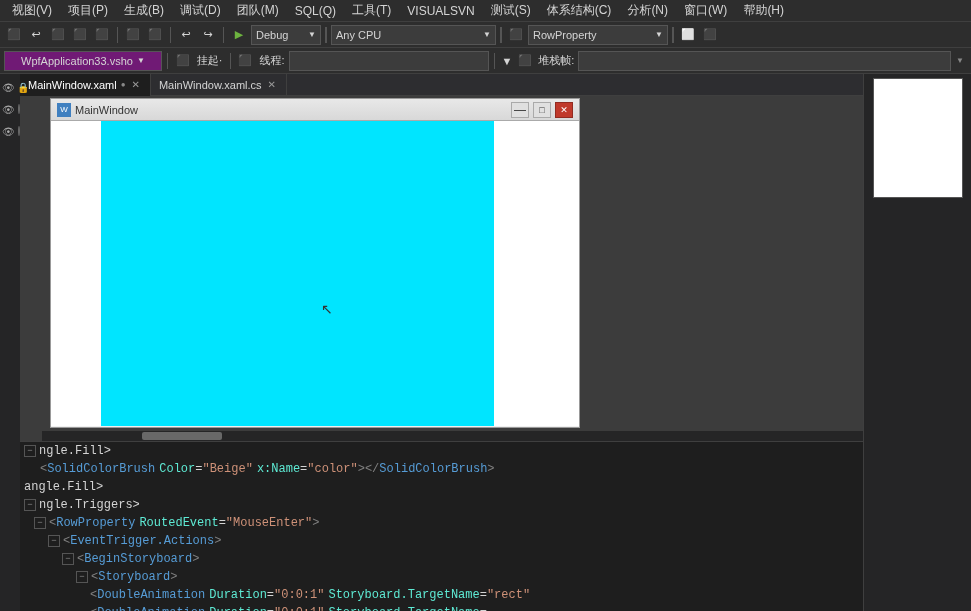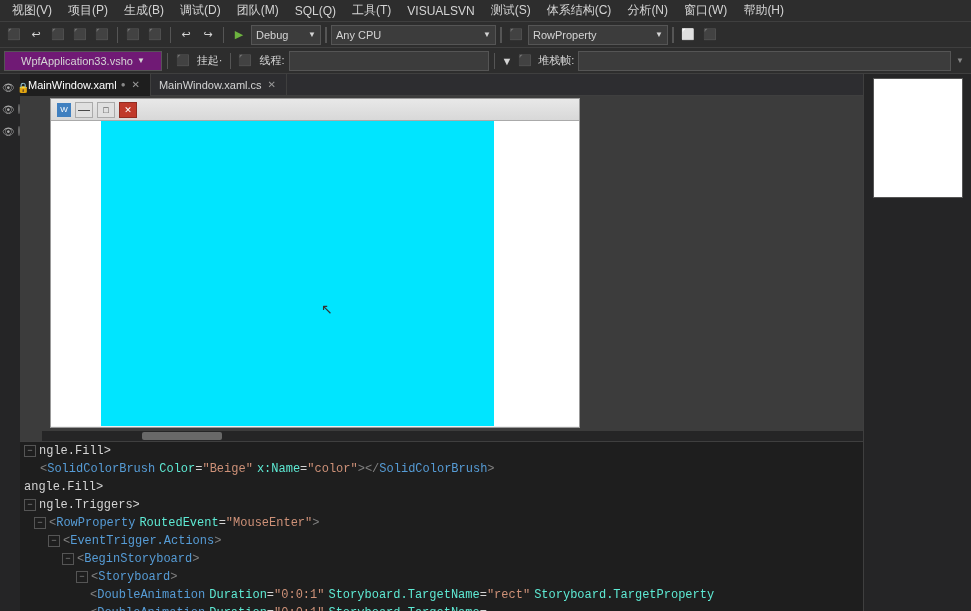--- a/index.html
+++ b/index.html
@@ -409,20 +409,21 @@
     </div>
 
     <div class="design-area">
 
 
       <div class="wpf-window" style="left:30px;top:2px;">
         <div class="wpf-titlebar">
           <div class="wpf-title-icon">
             <span>W</span>
           </div>
+          <span class="wpf-title-text">MainWindow</span>
           <div class="wpf-window-btn" style="font-size:12px;">—</div>
           <div class="wpf-window-btn">□</div>
           <div class="wpf-window-btn close-btn">✕</div>
         </div>
         <div class="wpf-content">
           <div class="wpf-left-white"></div>
           <div class="wpf-cyan">
 
             <div style="position:relative;top:180px;left:220px;">
               <span style="font-size:14px;color:#333;">↖</span>
@@ -506,21 +507,20 @@
           <span class="code-tag">DoubleAnimation</span>
         <span style="margin-left:4px;"></span>
         <span class="code-attr">Duration</span>
           <span class="code-equals">=</span>
           <span class="code-value">"0:0:1"</span>
         <span style="margin-left:4px;"></span>
         <span class="code-attr">Storyboard.TargetName</span>
           <span class="code-equals">=</span>
           <span class="code-value">"rect"</span>
         <span style="margin-left:4px;"></span>
-        <span class="code-attr">Storyboard.TargetProperty</span>
       </div>
 
       <div class="code-line" style="padding-left:70px;">
         <span class="code-bracket">&lt;</span>
           <span class="code-tag">DoubleAnimation</span>
         <span style="margin-left:4px;"></span>
         <span class="code-attr">Duration</span>
           <span class="code-equals">=</span>
           <span class="code-value">"0:0:1"</span>
         <span style="margin-left:4px;"></span>

